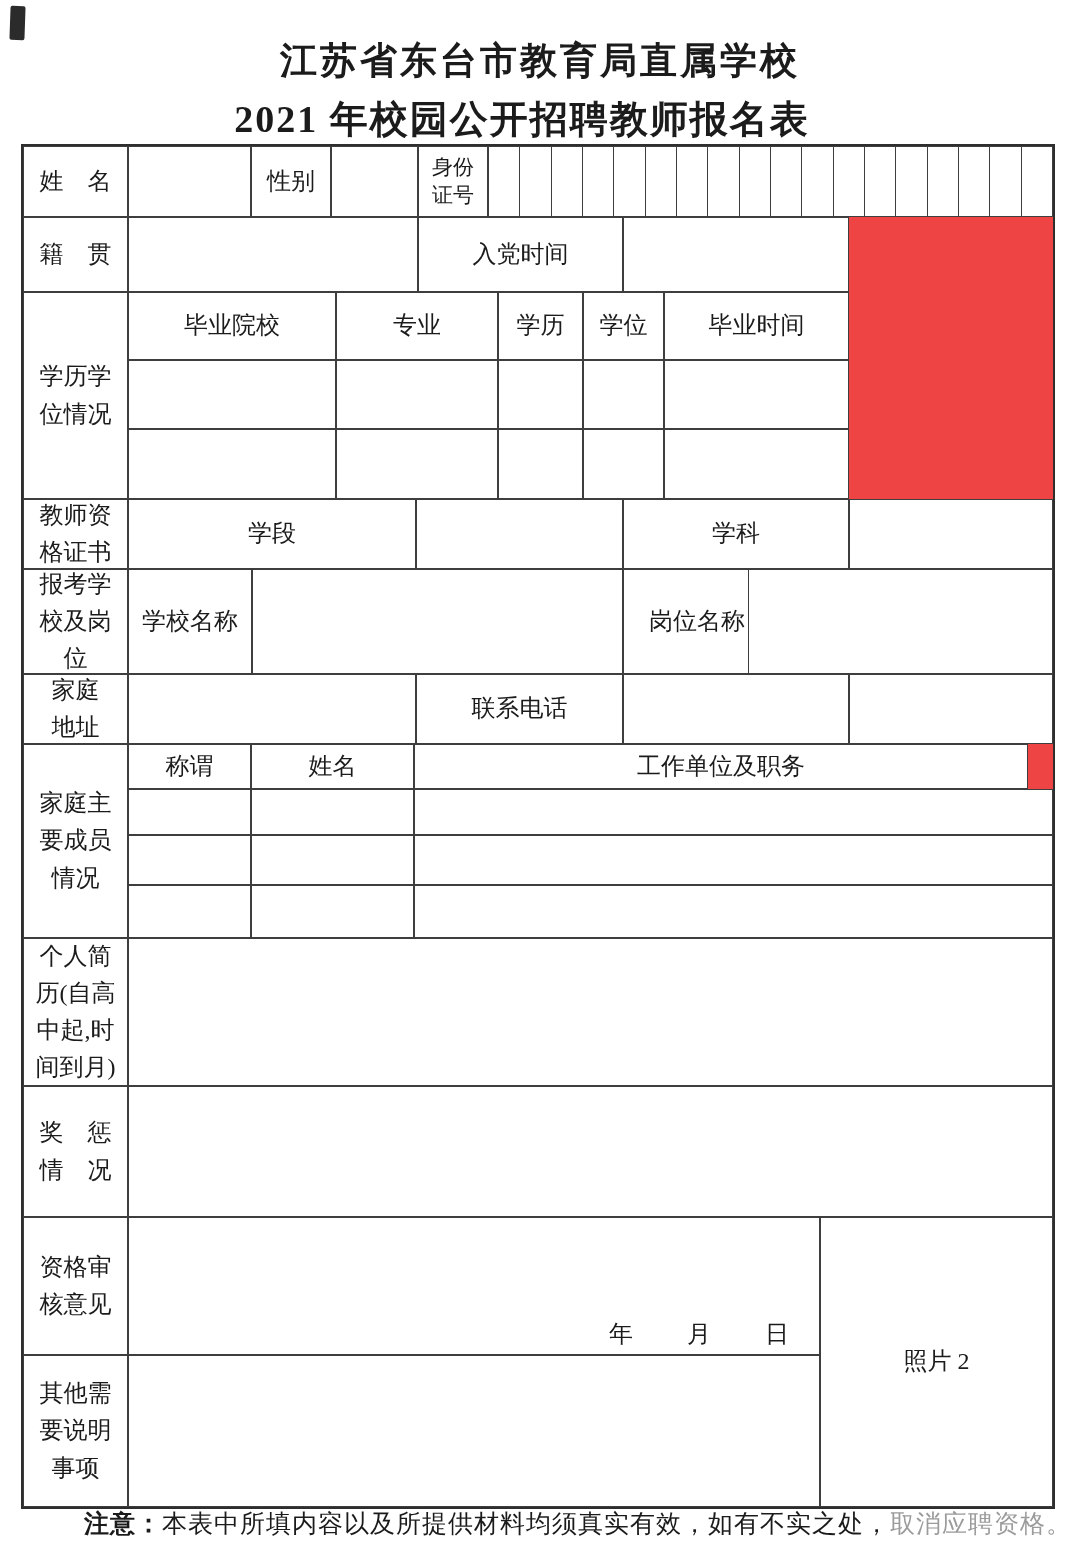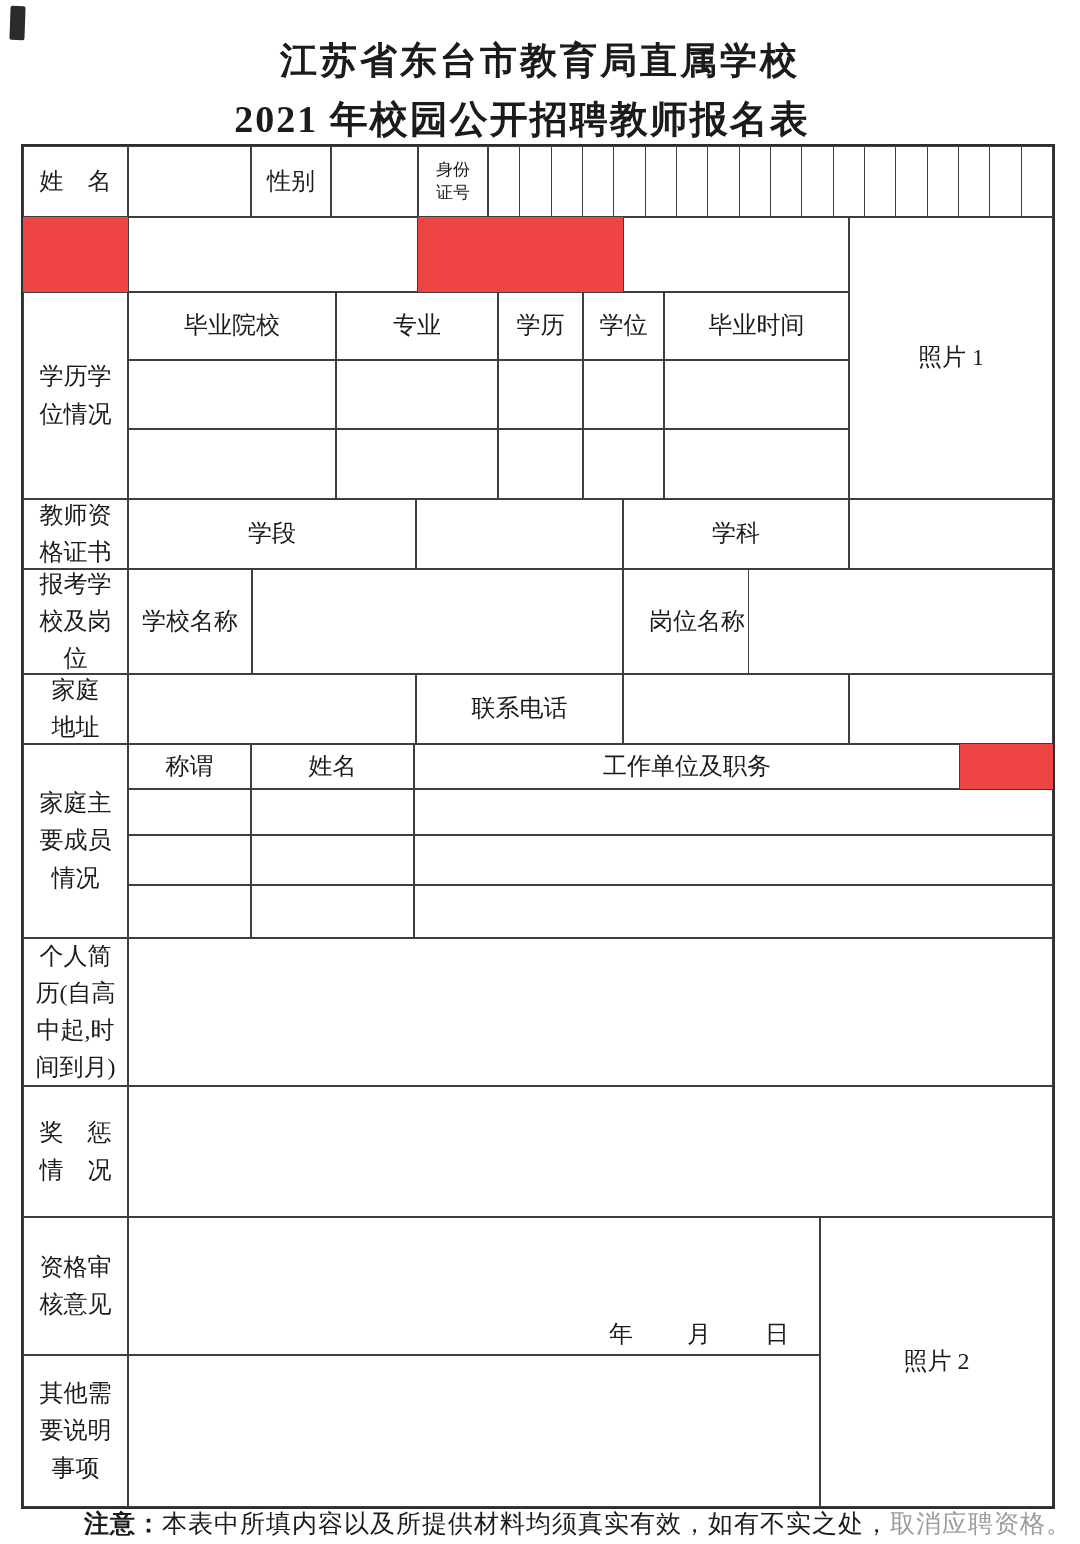--- a/index.html
+++ b/index.html
@@ -17,21 +17,21 @@
     border:2px solid #2e2e2e;background:#ef4444;
   }
   .c{
     position:absolute;box-sizing:border-box;border:1px solid #3e3e3e;background:#fff;
     display:flex;align-items:center;justify-content:center;text-align:center;
     white-space:pre-line;font-size:24px;line-height:1.55;
   }
   .id-strip{padding:0}
   .id-strip .id-cell{flex:1 1 0;height:100%;border-left:1px solid #3e3e3e;background:#fff}
   .id-strip .id-cell:first-child{border-left:none}
-  .small{font-size:17px;line-height:1.3}
+  .small{font-size:21px;line-height:1.3}
   .date{position:absolute;right:28px;bottom:8px;font-size:24px;letter-spacing:2px;line-height:1}
   .note{position:absolute;left:84px;top:1507px;width:960px;font-size:25px;letter-spacing:1px;white-space:nowrap}
   .note .pfx{font-weight:700}
   .note .fade{color:#9b9b9b}
 </style>
 </head>
 <body>
 
 <div class="smudge"></div>
 
@@ -41,23 +41,24 @@
 <div class="tbl">
 
   <div class="c" style="left:0;top:0;width:105px;height:71px">姓　名</div>
   <div class="c" style="left:105px;top:0;width:123px;height:71px"></div>
   <div class="c" style="left:228px;top:0;width:80px;height:71px">性别</div>
   <div class="c" style="left:308px;top:0;width:87px;height:71px"></div>
   <div class="c small" style="left:395px;top:0;width:70px;height:71px">身份
 证号</div>
   <div class="c id-strip" style="left:465px;top:0;width:565px;height:71px"><div class="id-cell"></div><div class="id-cell"></div><div class="id-cell"></div><div class="id-cell"></div><div class="id-cell"></div><div class="id-cell"></div><div class="id-cell"></div><div class="id-cell"></div><div class="id-cell"></div><div class="id-cell"></div><div class="id-cell"></div><div class="id-cell"></div><div class="id-cell"></div><div class="id-cell"></div><div class="id-cell"></div><div class="id-cell"></div><div class="id-cell"></div><div class="id-cell"></div></div>
 
+  <div class="c" style="left:0;top:71px;width:105px;height:75px">籍　贯</div>
   <div class="c" style="left:105px;top:71px;width:290px;height:75px"></div>
+  <div class="c" style="left:395px;top:71px;width:205px;height:75px">入党时间</div>
   <div class="c" style="left:600px;top:71px;width:226px;height:75px"></div>
-  <div class="c" style="left:826px;top:71px;width:204px;height:282px">照片 1</div>
 
   <div class="c" style="left:0;top:146px;width:105px;height:207px">学历学
 位情况</div>
   <div class="c" style="left:105px;top:146px;width:208px;height:68px">毕业院校</div>
   <div class="c" style="left:313px;top:146px;width:162px;height:68px">专业</div>
   <div class="c" style="left:475px;top:146px;width:85px;height:68px">学历</div>
   <div class="c" style="left:560px;top:146px;width:81px;height:68px">学位</div>
   <div class="c" style="left:641px;top:146px;width:185px;height:68px">毕业时间</div>
 
   <div class="c" style="left:105px;top:214px;width:208px;height:69px"></div>
@@ -92,21 +93,21 @@
   <div class="c" style="left:105px;top:528px;width:288px;height:70px"></div>
   <div class="c" style="left:393px;top:528px;width:207px;height:70px">联系电话</div>
   <div class="c" style="left:600px;top:528px;width:226px;height:70px"></div>
   <div class="c" style="left:826px;top:528px;width:204px;height:70px"></div>
 
   <div class="c" style="left:0;top:598px;width:105px;height:194px">家庭主
 要成员
 情况</div>
   <div class="c" style="left:105px;top:598px;width:123px;height:45px">称谓</div>
   <div class="c" style="left:228px;top:598px;width:163px;height:45px">姓名</div>
-  <div class="c" style="left:391px;top:598px;width:546px;height:45px">工作单位及职务</div>
+  <div class="c" style="left:391px;top:598px;width:614px;height:45px">工作单位及职务</div>
 
   <div class="c" style="left:105px;top:643px;width:123px;height:46px"></div>
   <div class="c" style="left:228px;top:643px;width:163px;height:46px"></div>
   <div class="c" style="left:391px;top:643px;width:639px;height:46px"></div>
 
   <div class="c" style="left:105px;top:689px;width:123px;height:50px"></div>
   <div class="c" style="left:228px;top:689px;width:163px;height:50px"></div>
   <div class="c" style="left:391px;top:689px;width:639px;height:50px"></div>
 
   <div class="c" style="left:105px;top:739px;width:123px;height:53px"></div>

